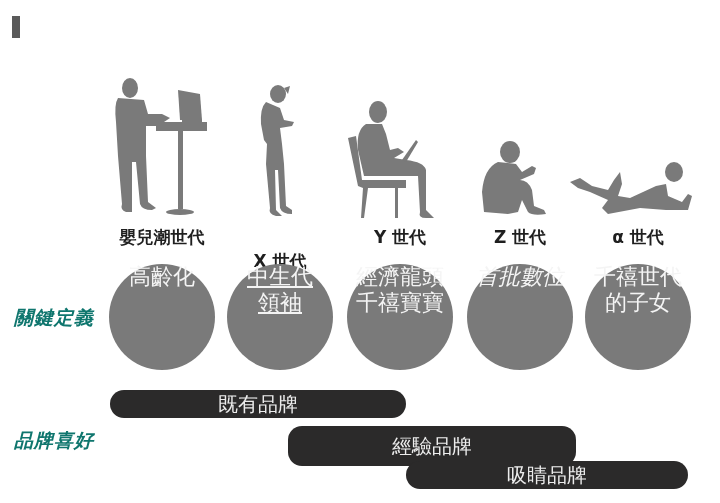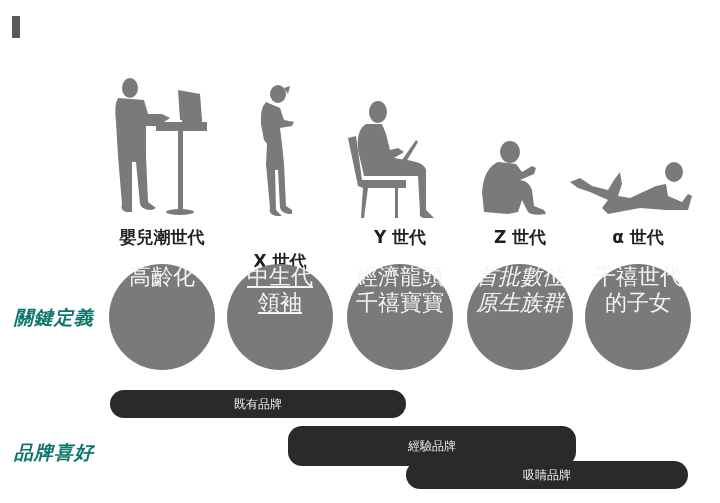--- a/index.html
+++ b/index.html
@@ -12,21 +12,21 @@
 
     .figure { position:absolute; }
     .figure svg { display:block; }
 
     .gen-label { position:absolute; top:226px; font-weight:bold; font-size:17px; color:#1f1f1f; text-align:center; white-space:nowrap; transform:translateX(-50%); }
 
     .row-label { position:absolute; font-weight:bold; font-size:19px; color:#0f766e; white-space:nowrap; letter-spacing:1px;font-style:italic; }
 
     .circle { position:absolute; width:106px; height:106px; border-radius:50%; background:#7a7a7a; display:flex; flex-direction:column; align-items:center; justify-content:flex-start; color:#f4f4f4; font-size:22px; line-height:26px; text-align:center; }
 
-    .pill { position:absolute; height:28px; border-radius:14px; background:#2b2a2a; color:#ececec; font-size:12px; display:flex; align-items:center; justify-content:center; }
+    .pill { position:absolute; height:28px; border-radius:14px; background:#2b2a2a; color:#ececec; font-size:20px; display:flex; align-items:center; justify-content:center; }
   </style>
 </head>
 <body>
 
 <div class="fig-title">
   <div class="fig-bar"></div>
 </div>
 
 <div class="figure" style="left:112px; top:76px;">
   <svg width="95" height="142" viewBox="0 0 95 142">
@@ -104,28 +104,27 @@
 <div class="circle" style="left:227px; top:264px;text-decoration:underline;">
   <span>中生代</span>
   <span>領袖</span>
 </div>
 <div class="circle" style="left:347px; top:264px;">
   <span>經濟龍頭</span>
   <span>千禧寶寶</span>
 </div>
 <div class="circle" style="left:467px; top:264px;font-style:italic;">
   <span>首批數位</span>
-  <span>原生族群</span>
 </div>
 <div class="circle" style="left:585px; top:264px;">
   <span>千禧世代</span>
   <span>的子女</span>
 </div>
 
-<div class="row-label" style="left:14px; top:440px;">品牌喜好</div>
+<div class="row-label" style="left:14px; top:428px;">品牌喜好</div>
 
 <div class="pill" style="left:110px; top:390px; width:296px;">
   <span>既有品牌</span>
 </div>
 <div class="pill" style="left:288px; top:426px; width:288px; height:40px;">
   <span>經驗品牌</span>
 </div>
 <div class="pill" style="left:406px; top:461px; width:282px;align-items:center;">
   <span>吸睛品牌</span>
 </div>

